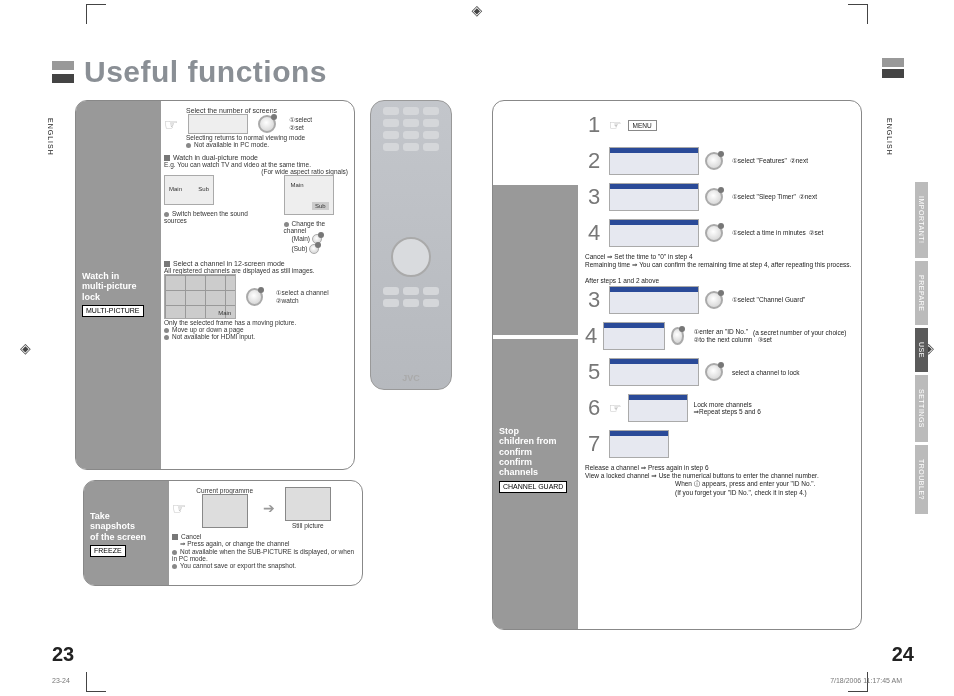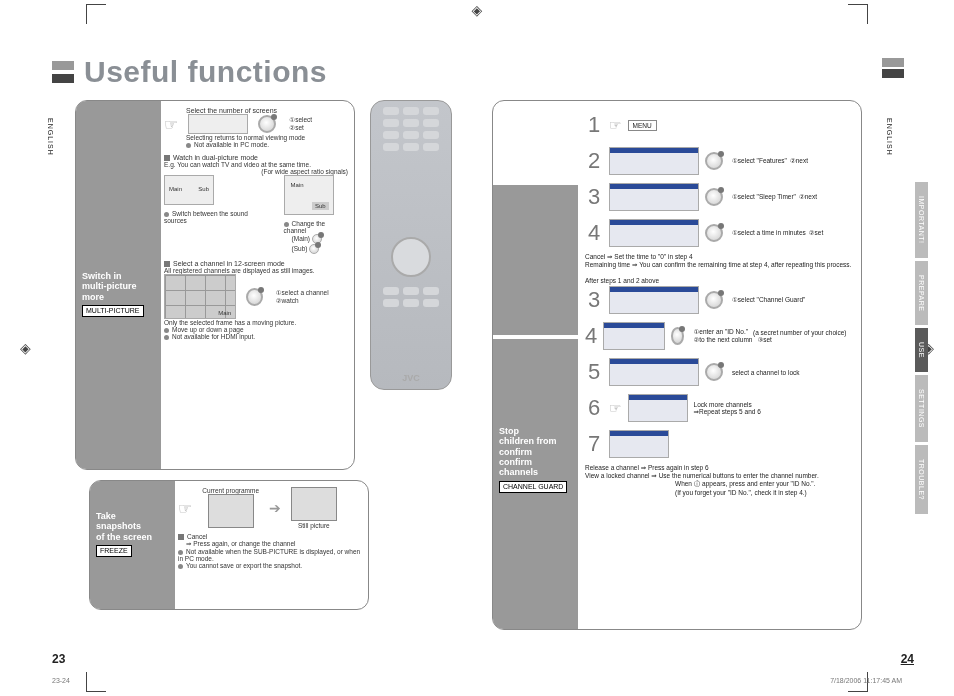--- a/index.html
+++ b/index.html
@@ -33,21 +33,21 @@
   .vlabel { position:absolute; writing-mode: vertical-rl; font-size:7px; letter-spacing:1px; }
   .vlabel.left { top:118px; left:47px; }
   .vlabel.right-en { top:118px; right:61px; }
 
   .side-tabs { position:absolute; right:26px; top:182px; display:flex; flex-direction:column; }
   .side-tab { writing-mode:vertical-rl; font-size:7px; color:#fff; background:#bbb; padding:14px 3px; margin-bottom:3px; text-align:center; letter-spacing:0.5px;}
   .side-tab.active { background:#5a5a5a; }
 
   .panel { position:absolute; border:1px solid #888; border-radius:12px; }
   .panel.left1 { top:100px; left:75px; width:280px; height:370px; }
-  .panel.left2 { top:480px; left:89px; width:280px; height:130px; }
+  .panel.left2 { top:480px; left:83px; width:280px; height:106px; }
   .panel.right1 { top:100px; right:92px; width:370px; height:530px; }
 
   .row-header { position:absolute; left:6px; width:80px; color:#fff; font-weight:bold; font-size:9px; line-height:1.15; }
   .row-header .btn-label { background:#fff; color:#000; border:1px solid #000; font-size:7px; padding:1px 3px; display:inline-block; margin-top:3px; font-weight:normal;}
 
   .panel.left1 .row-header.r1 { top:170px; }
   .panel.left2 .row-header.r2 { top:30px; }
   .panel.right1 .row-header.r3 { top:92px; }
   .panel.right1 .row-header.r4 { top:325px; }
 
@@ -77,23 +77,23 @@
 
   .stepnum { font-size:22px; color:#777; font-weight:normal; width:18px; display:inline-block; text-align:center; }
   .steprow { display:flex; align-items:center; gap:6px; margin-bottom:4px; min-height:32px;}
   .steprow .illus.menu2 { width:90px; height:28px; border:1px solid #aaa; background:linear-gradient(#2a4a98 0 18%, #e6e8f0 18%); }
   .right-content { position:absolute; left:15px; right:8px; top:8px; bottom:8px; font-size:7px;}
   .small { font-size:6.5px; }
 
   .freeze-row { display:flex; align-items:center; gap:10px; }
   .arrow { font-size:14px; color:#999;}
 
-  .pagenum { position:absolute; bottom:30px; font-size:12px; font-weight:bold; }
+  .pagenum { position:absolute; bottom:30px; font-size:20px; font-weight:bold; }
   .pagenum.left { left:52px; }
-  .pagenum.right { right:40px;text-decoration:underline; }
+  .pagenum.right { right:40px; }
   .footer-left { position:absolute; bottom:12px; left:52px; font-size:7px; color:#777;}
   .footer-right { position:absolute; bottom:12px; right:52px; font-size:7px; color:#777;}
 </style>
 </head>
 <body>
 
 <div class="crop-mark crop-tl"></div>
 <div class="crop-mark crop-tr"></div>
 <div class="crop-mark crop-bl"></div>
 <div class="crop-mark crop-br"></div>
@@ -120,23 +120,23 @@
   <div class="side-tab">IMPORTANT!</div>
   <div class="side-tab">PREPARE</div>
   <div class="side-tab active">USE</div>
   <div class="side-tab">SETTINGS</div>
   <div class="side-tab">TROUBLE?</div>
 </div>
 
 <div class="panel left1">
   <div class="grey-bg"></div>
   <div class="row-header r1">
-    <div>Switch in</div>
+    <div>Watch in</div>
     <div>multi-picture</div>
-    <div>more</div>
+    <div>lock</div>
     <span class="btn-label">MULTI-PICTURE</span>
   </div>
   <div class="content">
     <div class="block">
       <div style="margin-left:22px;">Select the number of screens</div>
       <div style="display:flex;align-items:center;gap:10px;">
         <span style="font-size:16px;color:#999;">☞</span>
         <span class="illus chip"></span>
         <span class="knob"></span>
         <span style="display:inline-block;">

